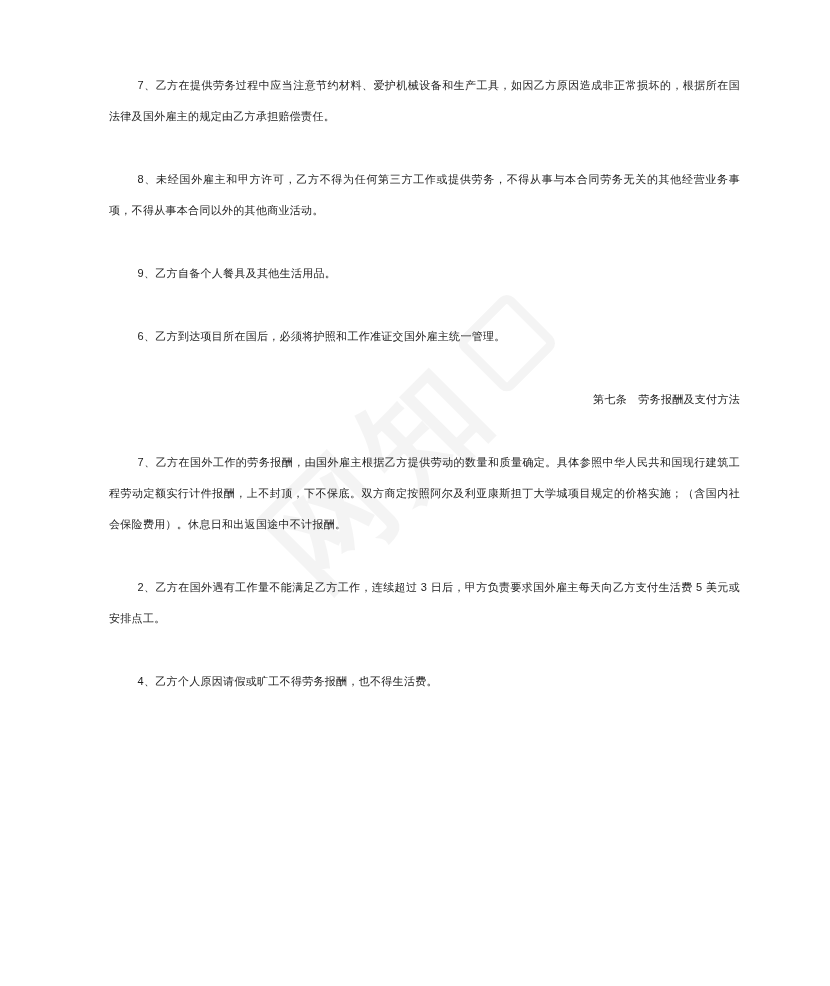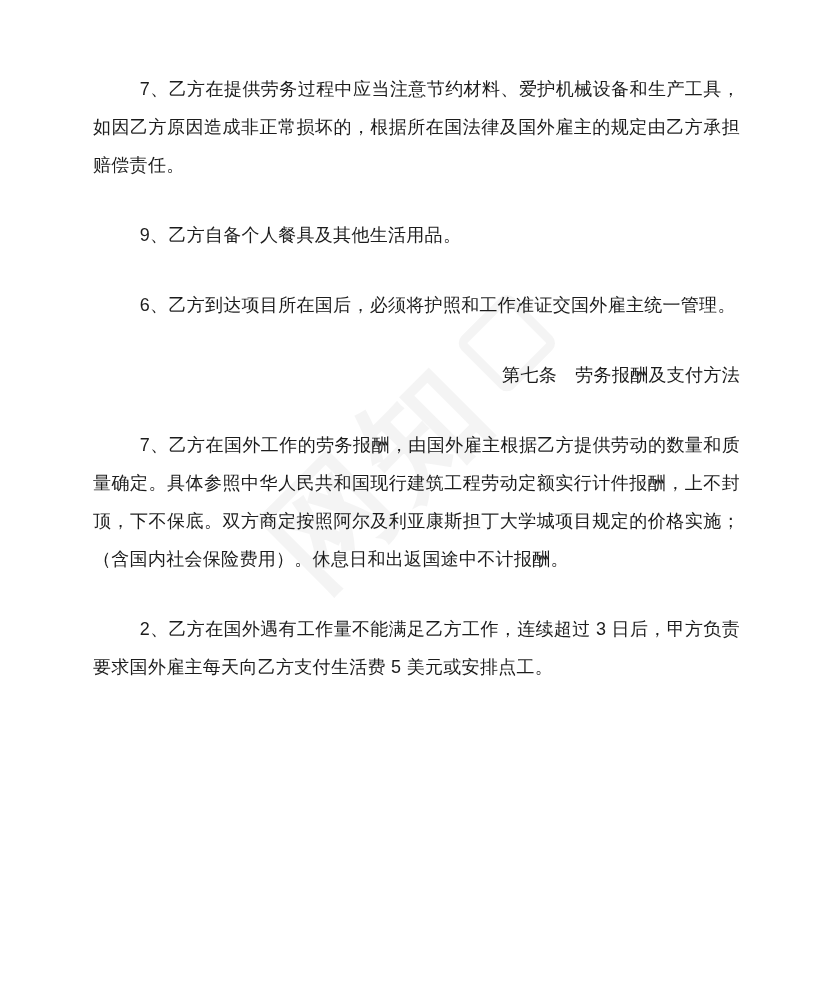--- a/index.html
+++ b/index.html
@@ -16,23 +16,23 @@
       overflow: hidden;
       box-sizing: border-box;
       padding: 70px 90px 40px 93px;
       color: #1c1c1c;
     }
     .doc-body {
       position: relative;
       z-index: 2;
     }
     .para {
-      margin: 0 0 32px 0;
-      font-size: 18px;
-      line-height: 38px;
+      margin: 0 0 32px 16px;
+      font-size: 11px;
+      line-height: 31px;
       text-align: justify;
       text-indent: 2.6em;
       letter-spacing: 0.3px;
       word-break: break-all;
     }
     .para.heading {
       text-align: right;
       font-weight: 400;
     }
     
@@ -74,20 +74,22 @@
 
   <div class="watermark">
     <span class="wm-char">网</span>
     <span class="wm-char">知</span>
     <span class="wm-logo-square"></span>
   </div>
 
   <div class="doc-body">
 
   <p class="para">7、乙方在提供劳务过程中应当注意节约材料、爱护机械设备和生产工具，如因乙方原因造成非正常损坏的，根据所在国法律及国外雇主的规定由乙方承担赔偿责任。</p>
+      <p class="para">8、未经国外雇主和甲方许可，乙方不得为任何第三方工作或提供劳务，不得从事与本合同劳务无关的其他经营业务事项，不得从事本合同以外的其他商业活动。</p>
       <p class="para">9、乙方自备个人餐具及其他生活用品。</p>
       <p class="para">6、乙方到达项目所在国后，必须将护照和工作准证交国外雇主统一管理。</p>
       <p class="para heading">第七条　劳务报酬及支付方法</p>
       <p class="para">7、乙方在国外工作的劳务报酬，由国外雇主根据乙方提供劳动的数量和质量确定。具体参照中华人民共和国现行建筑工程劳动定额实行计件报酬，上不封顶，下不保底。双方商定按照阿尔及利亚康斯担丁大学城项目规定的价格实施；（含国内社会保险费用）。休息日和出返国途中不计报酬。</p>
       <p class="para">2、乙方在国外遇有工作量不能满足乙方工作，连续超过 3 日后，甲方负责要求国外雇主每天向乙方支付生活费 5 美元或安排点工。</p>
+      <p class="para">4、乙方个人原因请假或旷工不得劳务报酬，也不得生活费。</p>
     </div>
 
 </div>
 
 </body></html>

